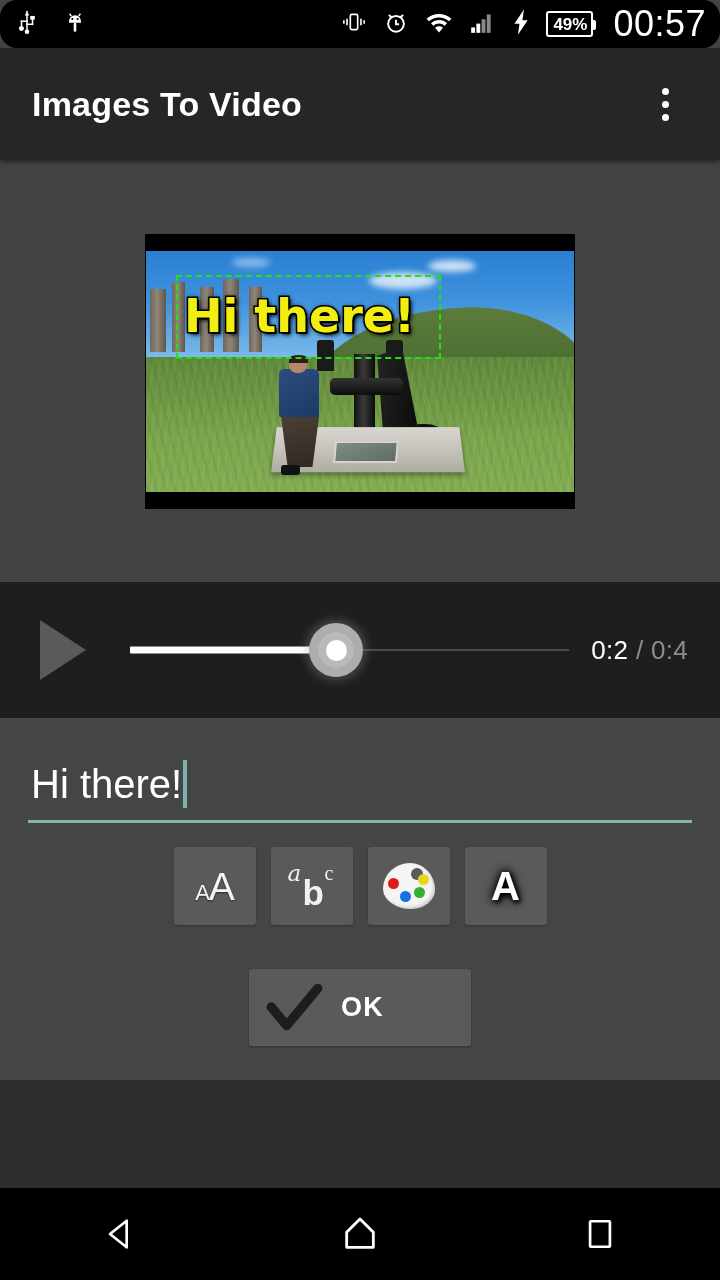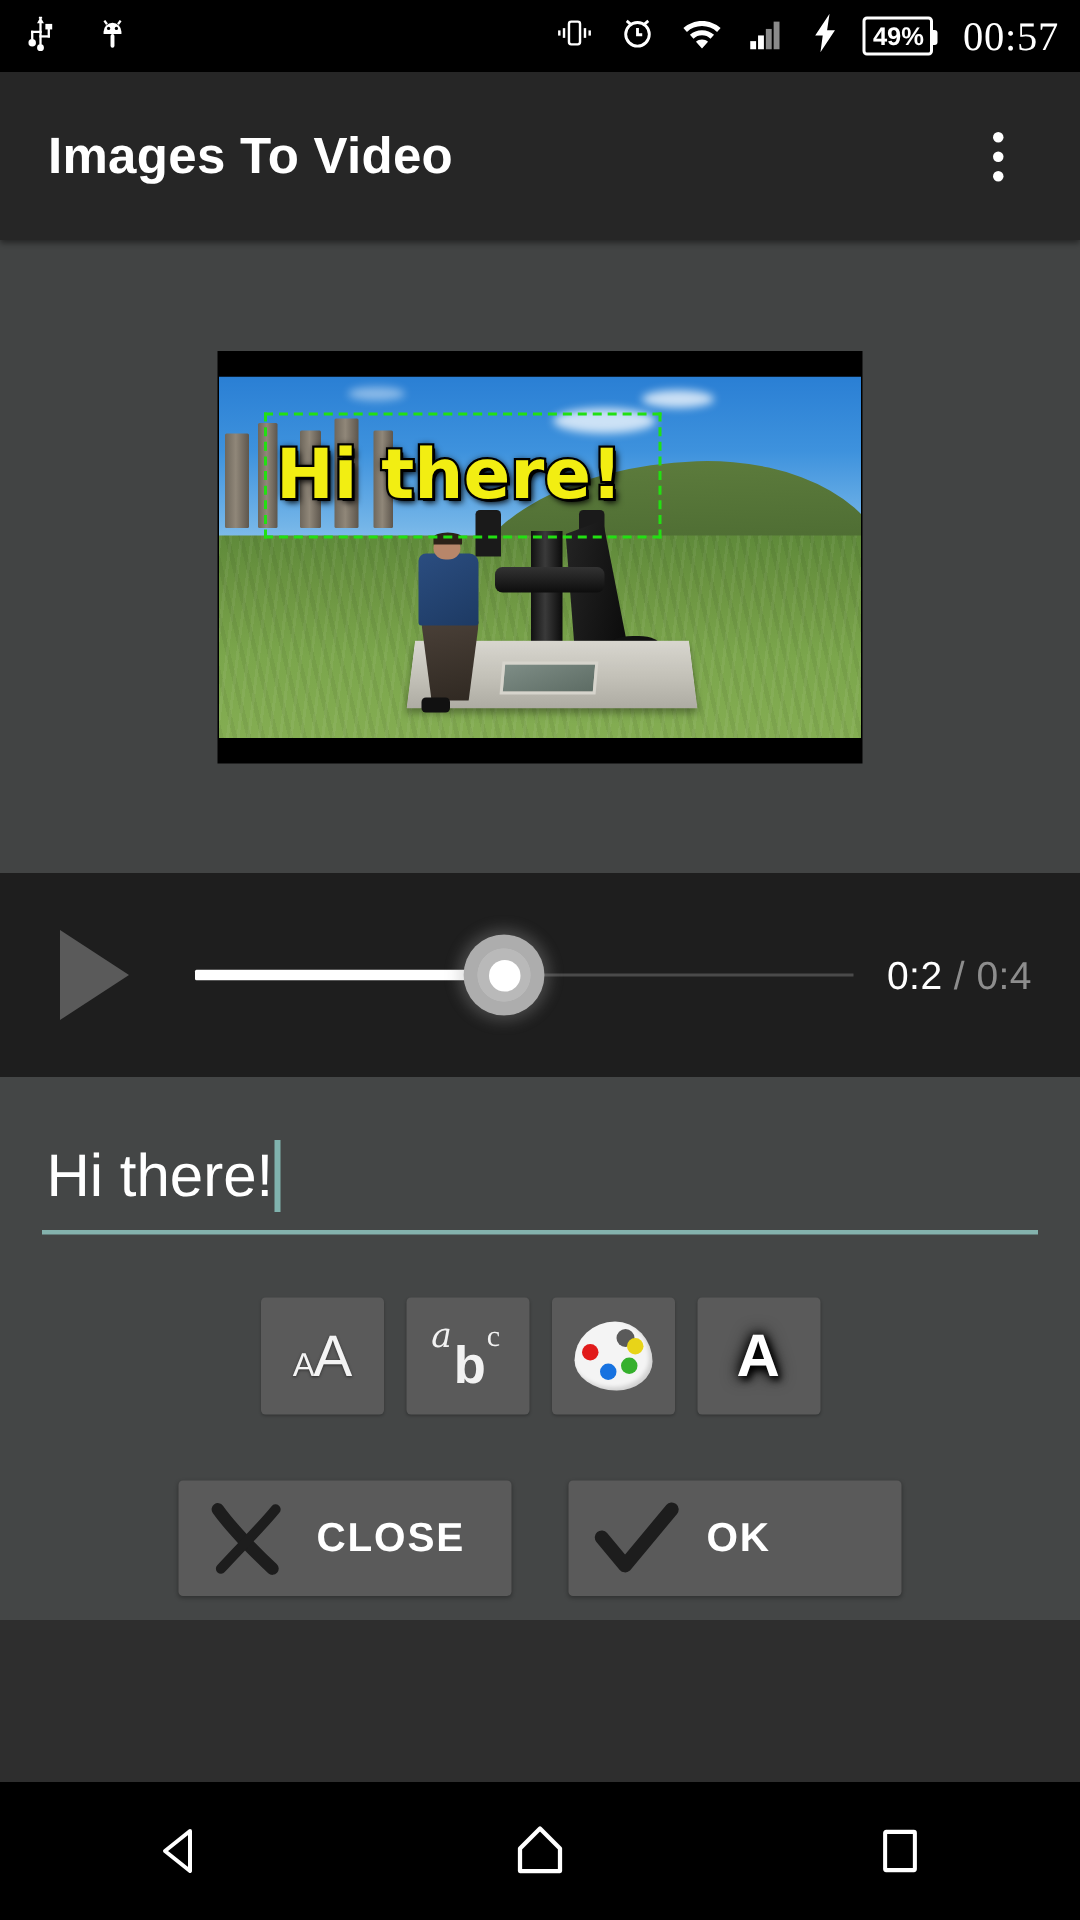--- a/index.html
+++ b/index.html
@@ -7,29 +7,29 @@
   body {
     background:#424444;
     font-family:"Liberation Sans", sans-serif;
     overflow:hidden;
     position:relative;
   }
 
   
   #status-bar {
     height:48px; background:#000; color:#fff;
-    display:flex; align-items:center; padding:0 14px;
+    display:flex; align-items:center; padding:0 14px;border-radius:17px;
   }
   #status-left { display:flex; align-items:center; gap:22px; }
   #status-spacer { flex:1; }
   #status-right { display:flex; align-items:center; gap:14px; }
   .sb-icon { display:block; }
   #status-clock {
-    font-size:27px; letter-spacing:.5px; margin-left:6px;
-    font-family:Liberation Serif, serif;
+    font-size:36px; letter-spacing:.5px; margin-left:6px;
+    font-family:Liberation Sans, sans-serif;
   }
   #battery-box {
     border:2.5px solid #fff; border-radius:3px;
     padding:1px 4px 1px 5px; font-size:17px; font-weight:bold;
     line-height:1; height:26px; display:flex; align-items:center;
     position:relative;
   }
   #battery-box::after{
     content:""; position:absolute; right:-5px; top:7px;
     width:3px; height:10px; background:#fff; border-radius:0 2px 2px 0;
@@ -239,21 +239,21 @@
     margin-left:1px; margin-bottom:-4px;
     animation:blink 1.05s step-end infinite;
   }
   @keyframes blink { 50% { opacity:.25; } }
   #text-underline {
     height:3px; background:#84b2ad; margin-top:16px;
   }
 
   
   #tool-row {
-    display:flex; justify-content:center; gap:15px; margin-top:42px;
+    display:flex; justify-content:center; gap:15px; margin-top:24px;
   }
   .tool-btn {
     width:82px; height:78px; background:#5a5a5a; border-radius:3px;
     display:flex; align-items:center; justify-content:center;
     cursor:pointer; box-shadow:0 1px 2px rgba(0,0,0,.25);
   }
   .ic-size {
     color:#f4f4f4; font-family:"Liberation Sans", sans-serif;
     letter-spacing:-1px; line-height:1; white-space:nowrap;
     text-shadow:0 1px 2px rgba(0,0,0,.5);
@@ -497,29 +497,20 @@
     </div>
 
     <div class="tool-btn">
       <span class="ic-shadow">A</span>
     </div>
 
   </div>
 
   <div id="action-row">
 
-    <div class="action-btn">
-      <span class="action-icon">
-        <svg width="56" height="52" viewBox="0 0 52 50">
-          <path d="M7 6 C14 16, 30 33, 42 44" stroke="#1d1d1d" stroke-width="8" stroke-linecap="round" fill="none"></path>
-          <path d="M44 6 C36 16, 19 33, 9 44" stroke="#1d1d1d" stroke-width="6.5" stroke-linecap="round" fill="none"></path>
-        </svg>
-      </span>
-      <span class="action-label">CLOSE</span>
-    </div>
 
     <div class="action-btn">
       <span class="action-icon">
         <svg width="58" height="52" viewBox="0 0 56 50">
           <path d="M5 24 L20 42 L50 6" stroke="#1d1d1d" stroke-width="9" stroke-linecap="round" stroke-linejoin="round" fill="none"></path>
         </svg>
       </span>
       <span class="action-label">OK</span>
     </div>
 

